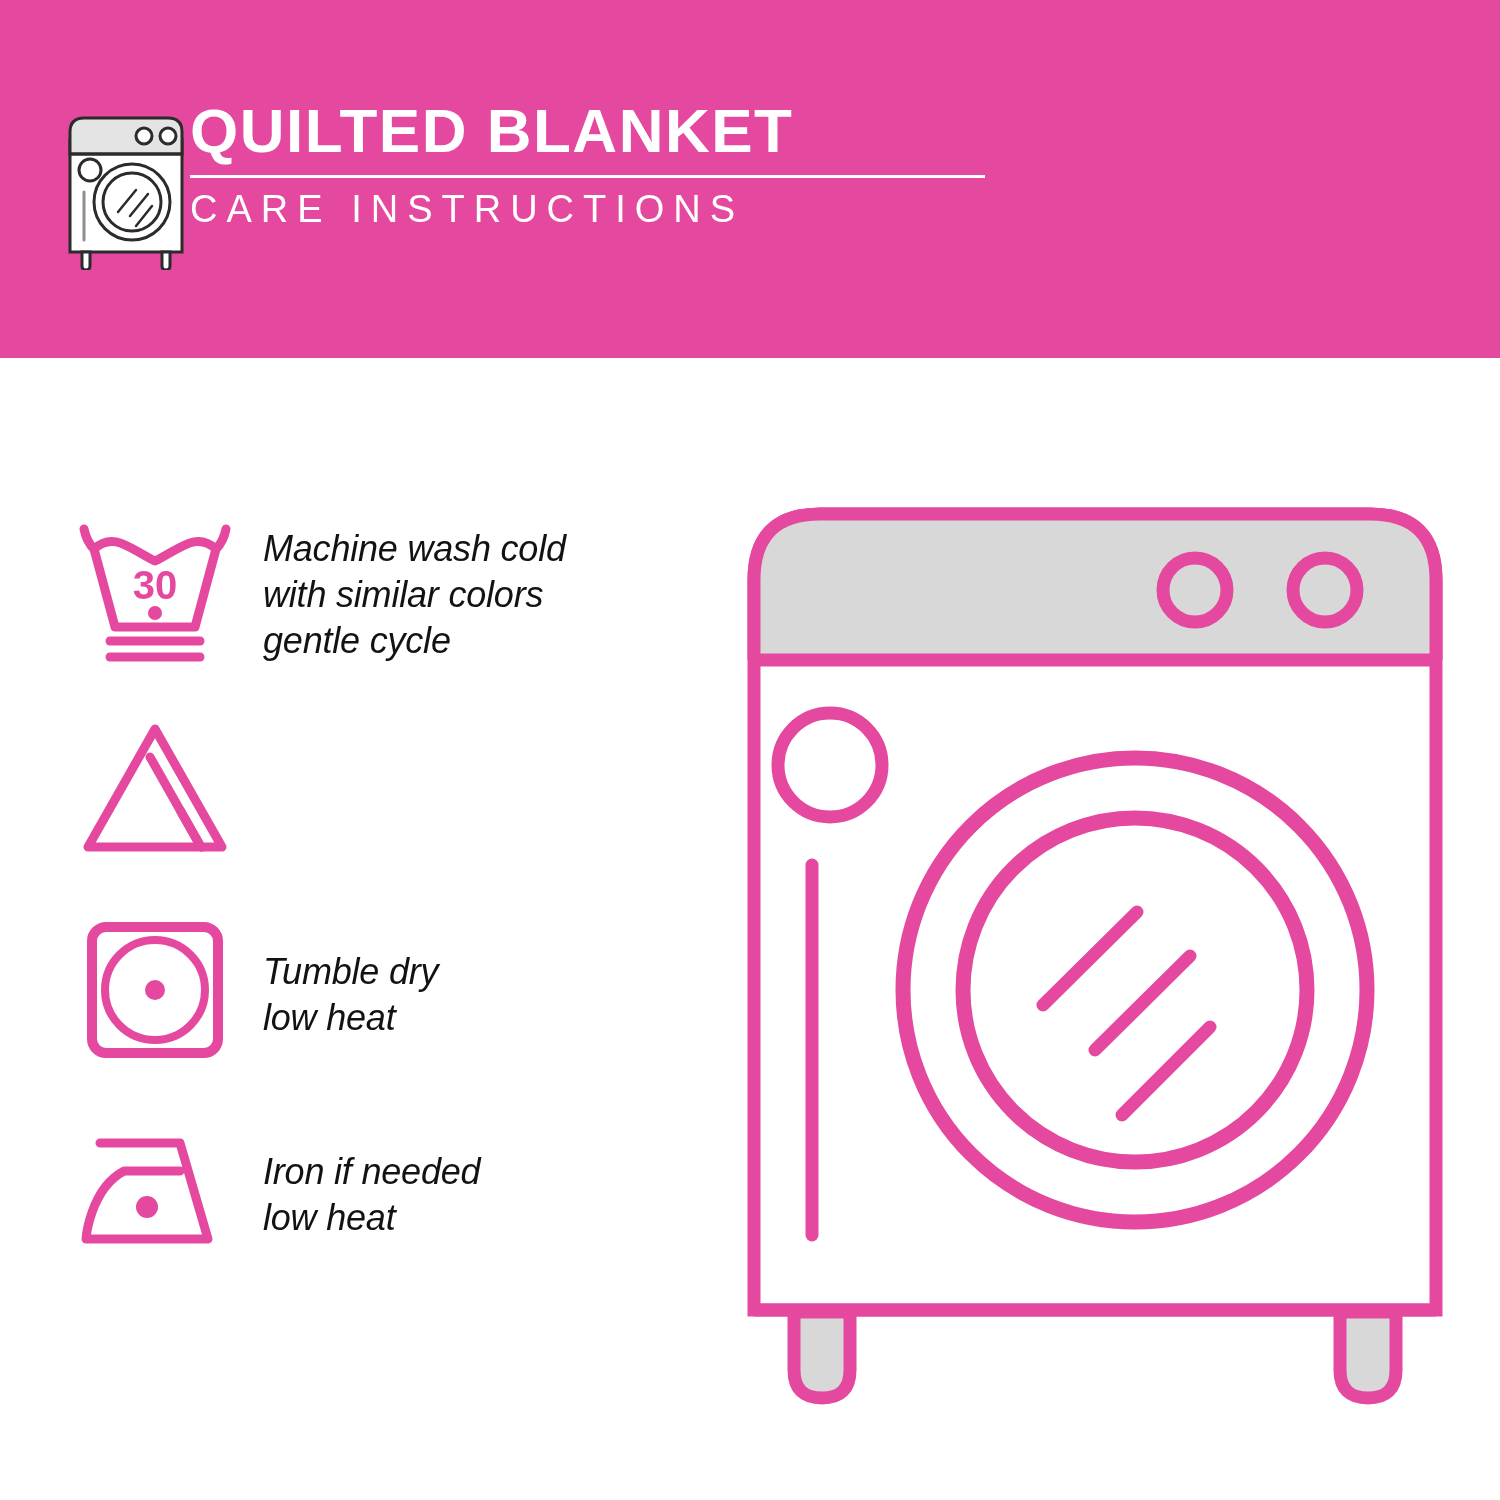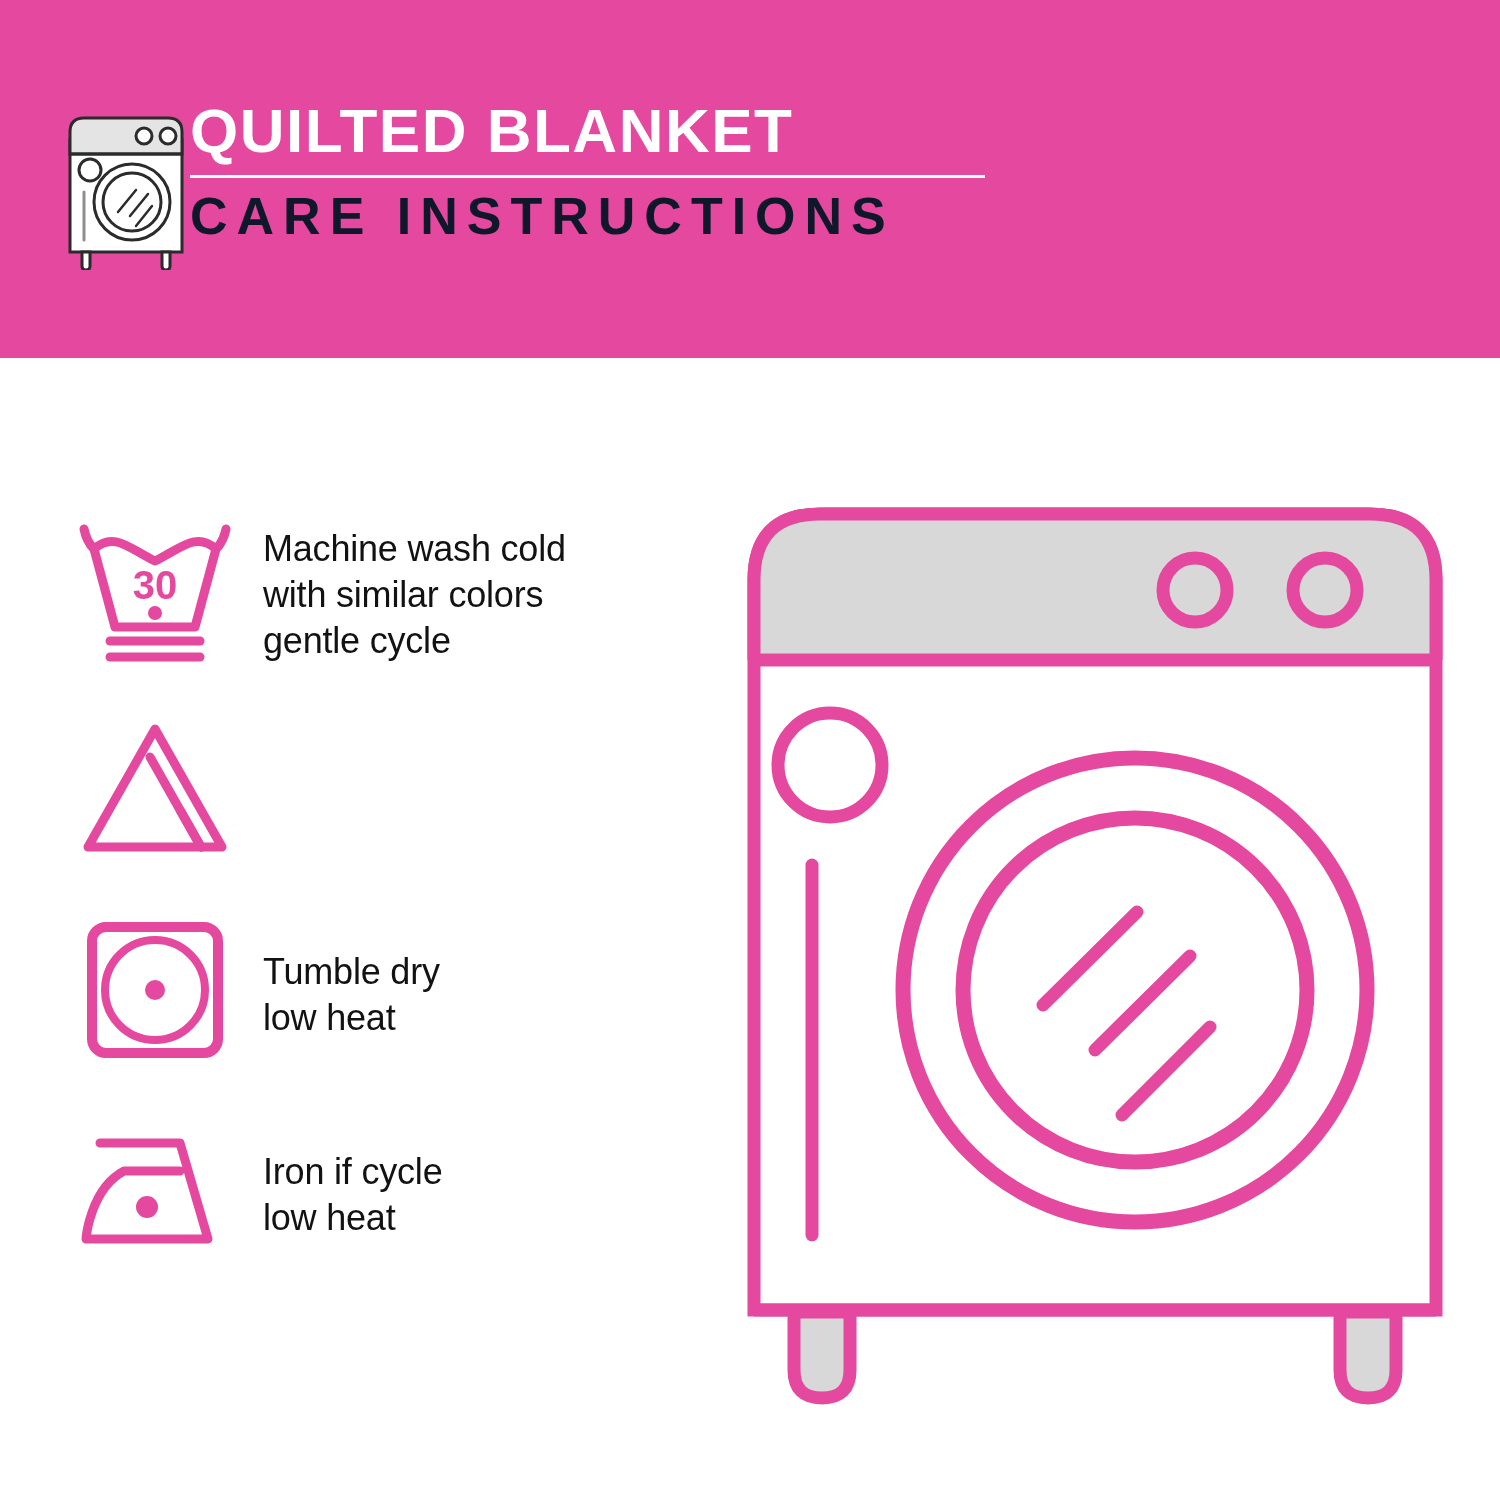--- a/index.html
+++ b/index.html
@@ -51,23 +51,23 @@
     margin: 0;
     padding: 0 0 4px 0;
   }
   .title-divider {
     width: 795px;
     height: 3px;
     background: #ffffff;
     margin: 9px 0 12px 0;
   }
   .title-sub {
-    color: #0f172a;
-    font-size: 52px;
-    font-weight: 700;
+    color: #ffffff;
+    font-size: 38px;
+    font-weight: 400;
     letter-spacing: 9px;
     line-height: 1.0;
     white-space: nowrap;
     margin: 0;
   }
 
   
   .care-list {
     position: absolute;
     left: 70px;
@@ -86,20 +86,21 @@
     display: flex;
     justify-content: flex-start;
   }
   .care-label {
     font-size: 36px;
     line-height: 1.28;
     color: #121212;
     letter-spacing: -0.2px;
     margin-left: 18px;
     white-space: pre-line;
+    font-style: italic;
   }
 
   
   .machine-wrap {
     position: absolute;
     left: 740px;
     top: 490px;
     width: 710px;
     height: 930px;
   }
@@ -190,21 +191,21 @@
 
   <div class="care-row">
     <div class="care-symbol">
       <svg width="170" height="150" viewBox="0 0 170 150">
         <g fill="none" stroke="#e5489f" stroke-width="9" stroke-linecap="round" stroke-linejoin="round">
           <path d="M30 28 L110 28 L138 124 L16 124 C16 124 20 74 54 56 L110 56"></path>
         </g>
         <circle cx="77" cy="92" r="11" fill="#e5489f"></circle>
       </svg>
     </div>
-    <div class="care-label">Iron if cycle
+    <div class="care-label">Iron if needed
 low heat</div>
   </div>
 </div>
 
 <div class="machine-wrap">
   <svg width="710" height="930" viewBox="0 0 710 930">
 
     <path d="M14 820 L14 90 Q14 24 80 24 L630 24 Q696 24 696 90 L696 820 Z" fill="#ffffff" stroke="#e5489f" stroke-width="13"></path>
 
     <path d="M14 170 L14 90 Q14 24 80 24 L630 24 Q696 24 696 90 L696 170 Z" fill="#d8d8d8" stroke="none"></path>

